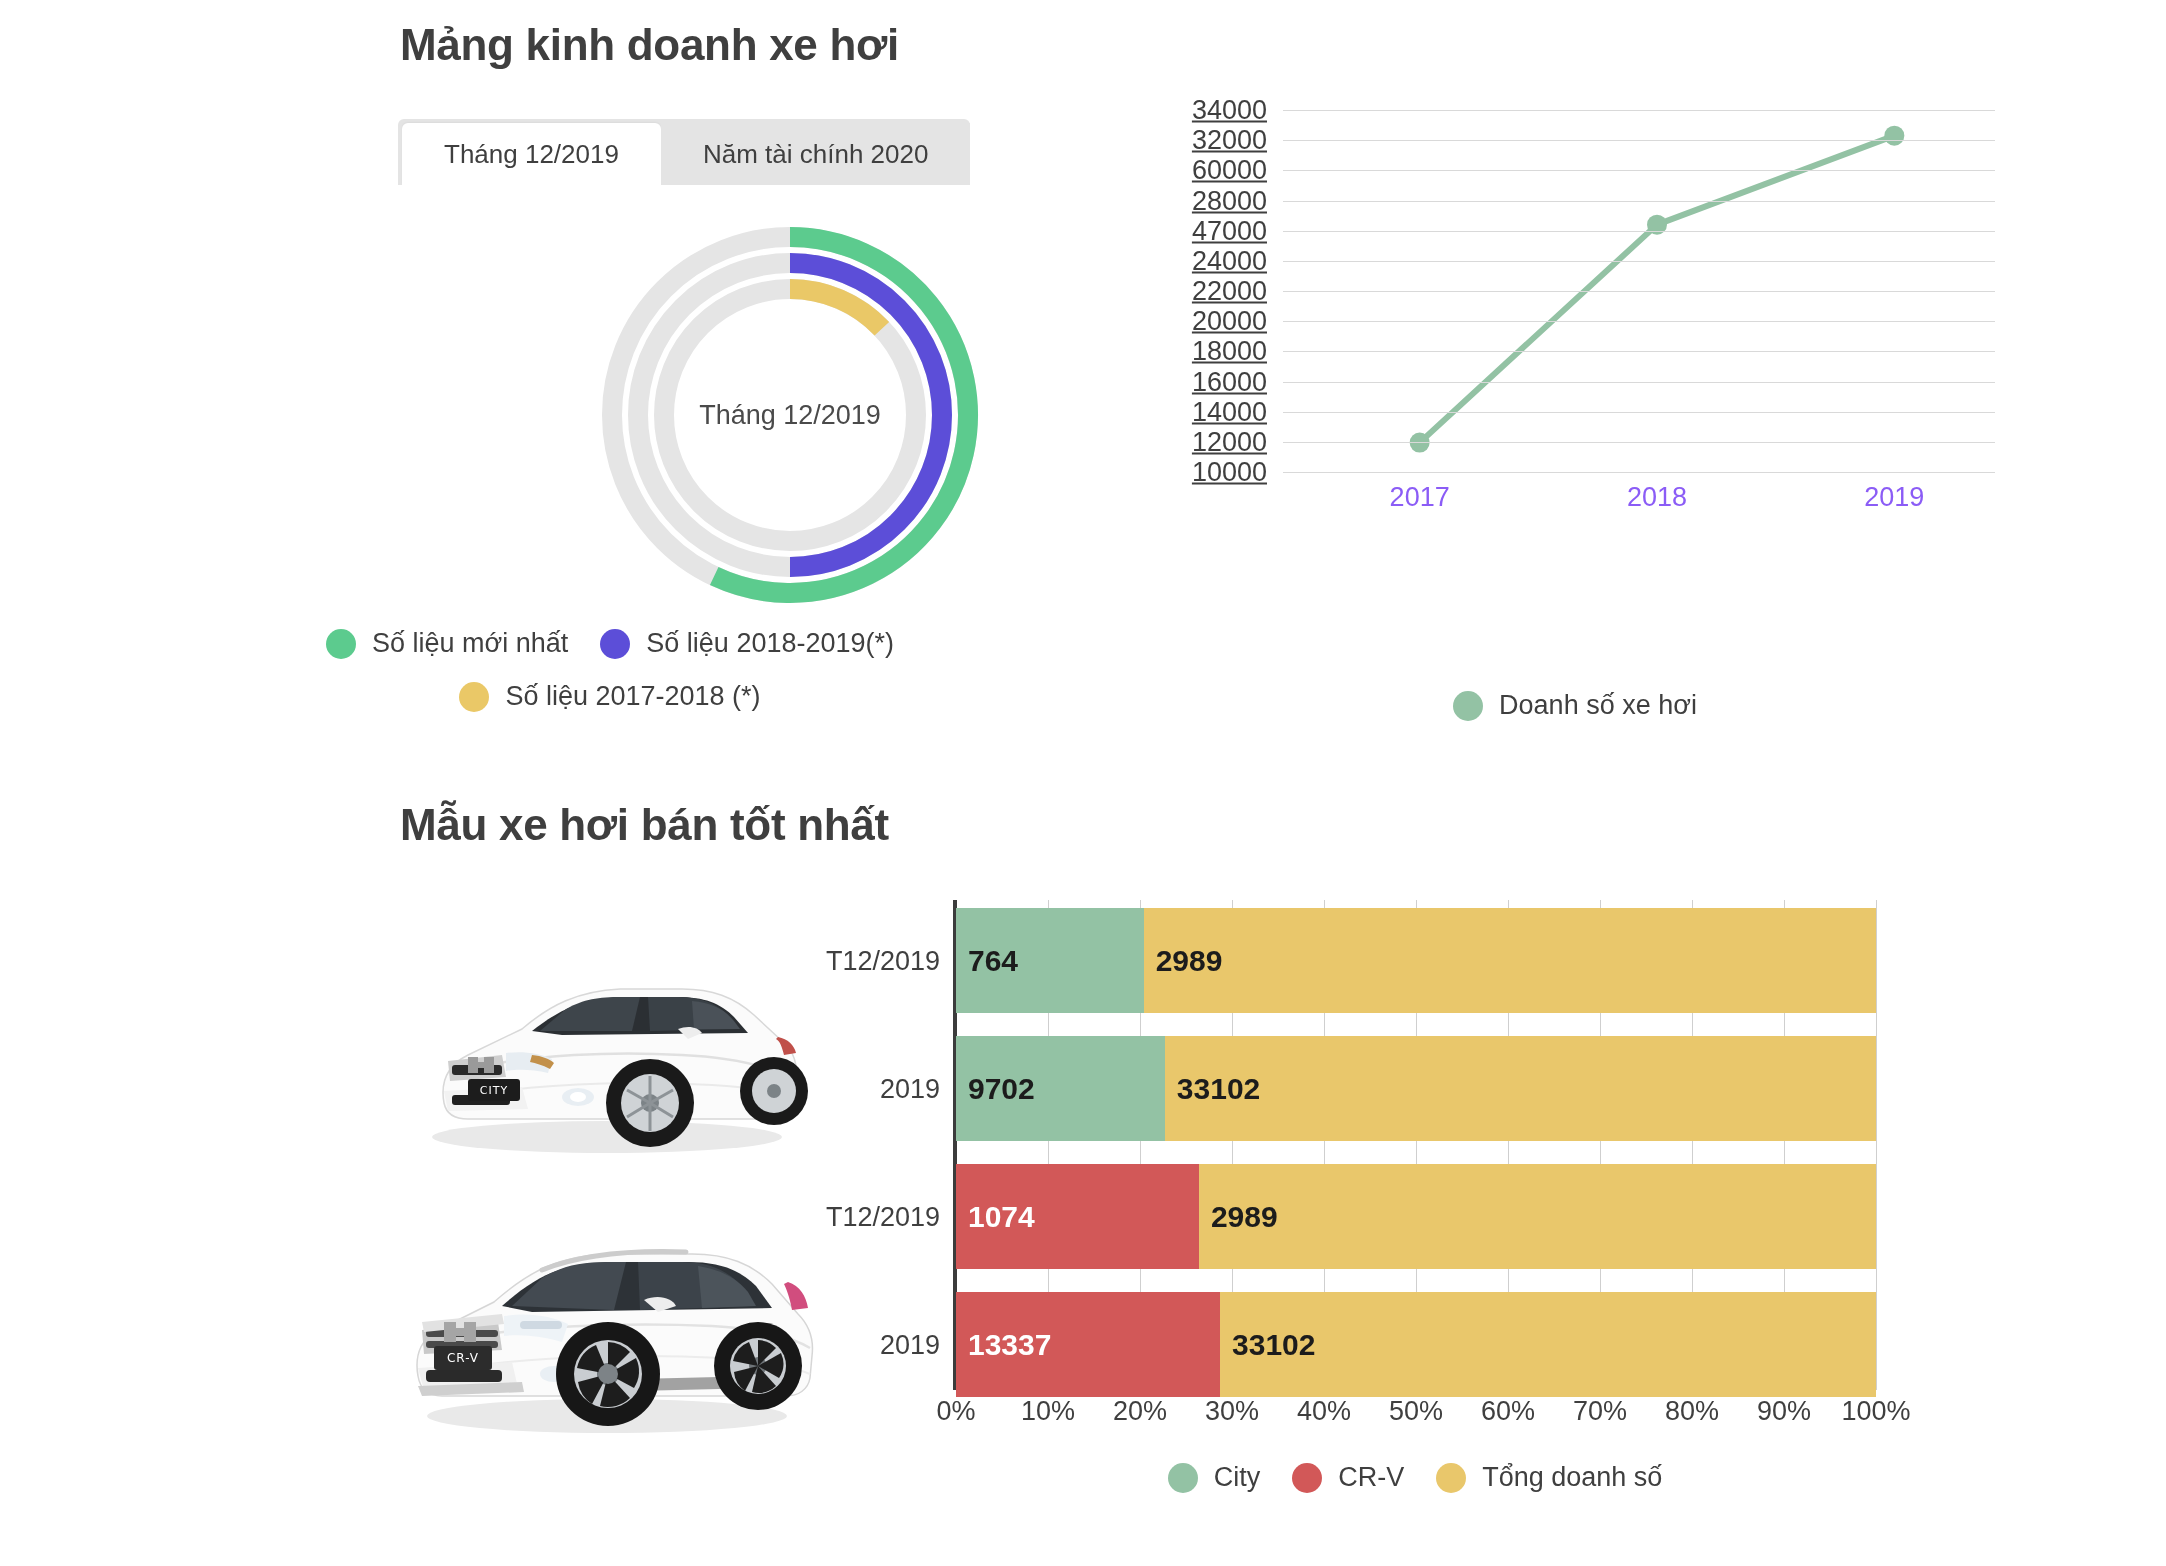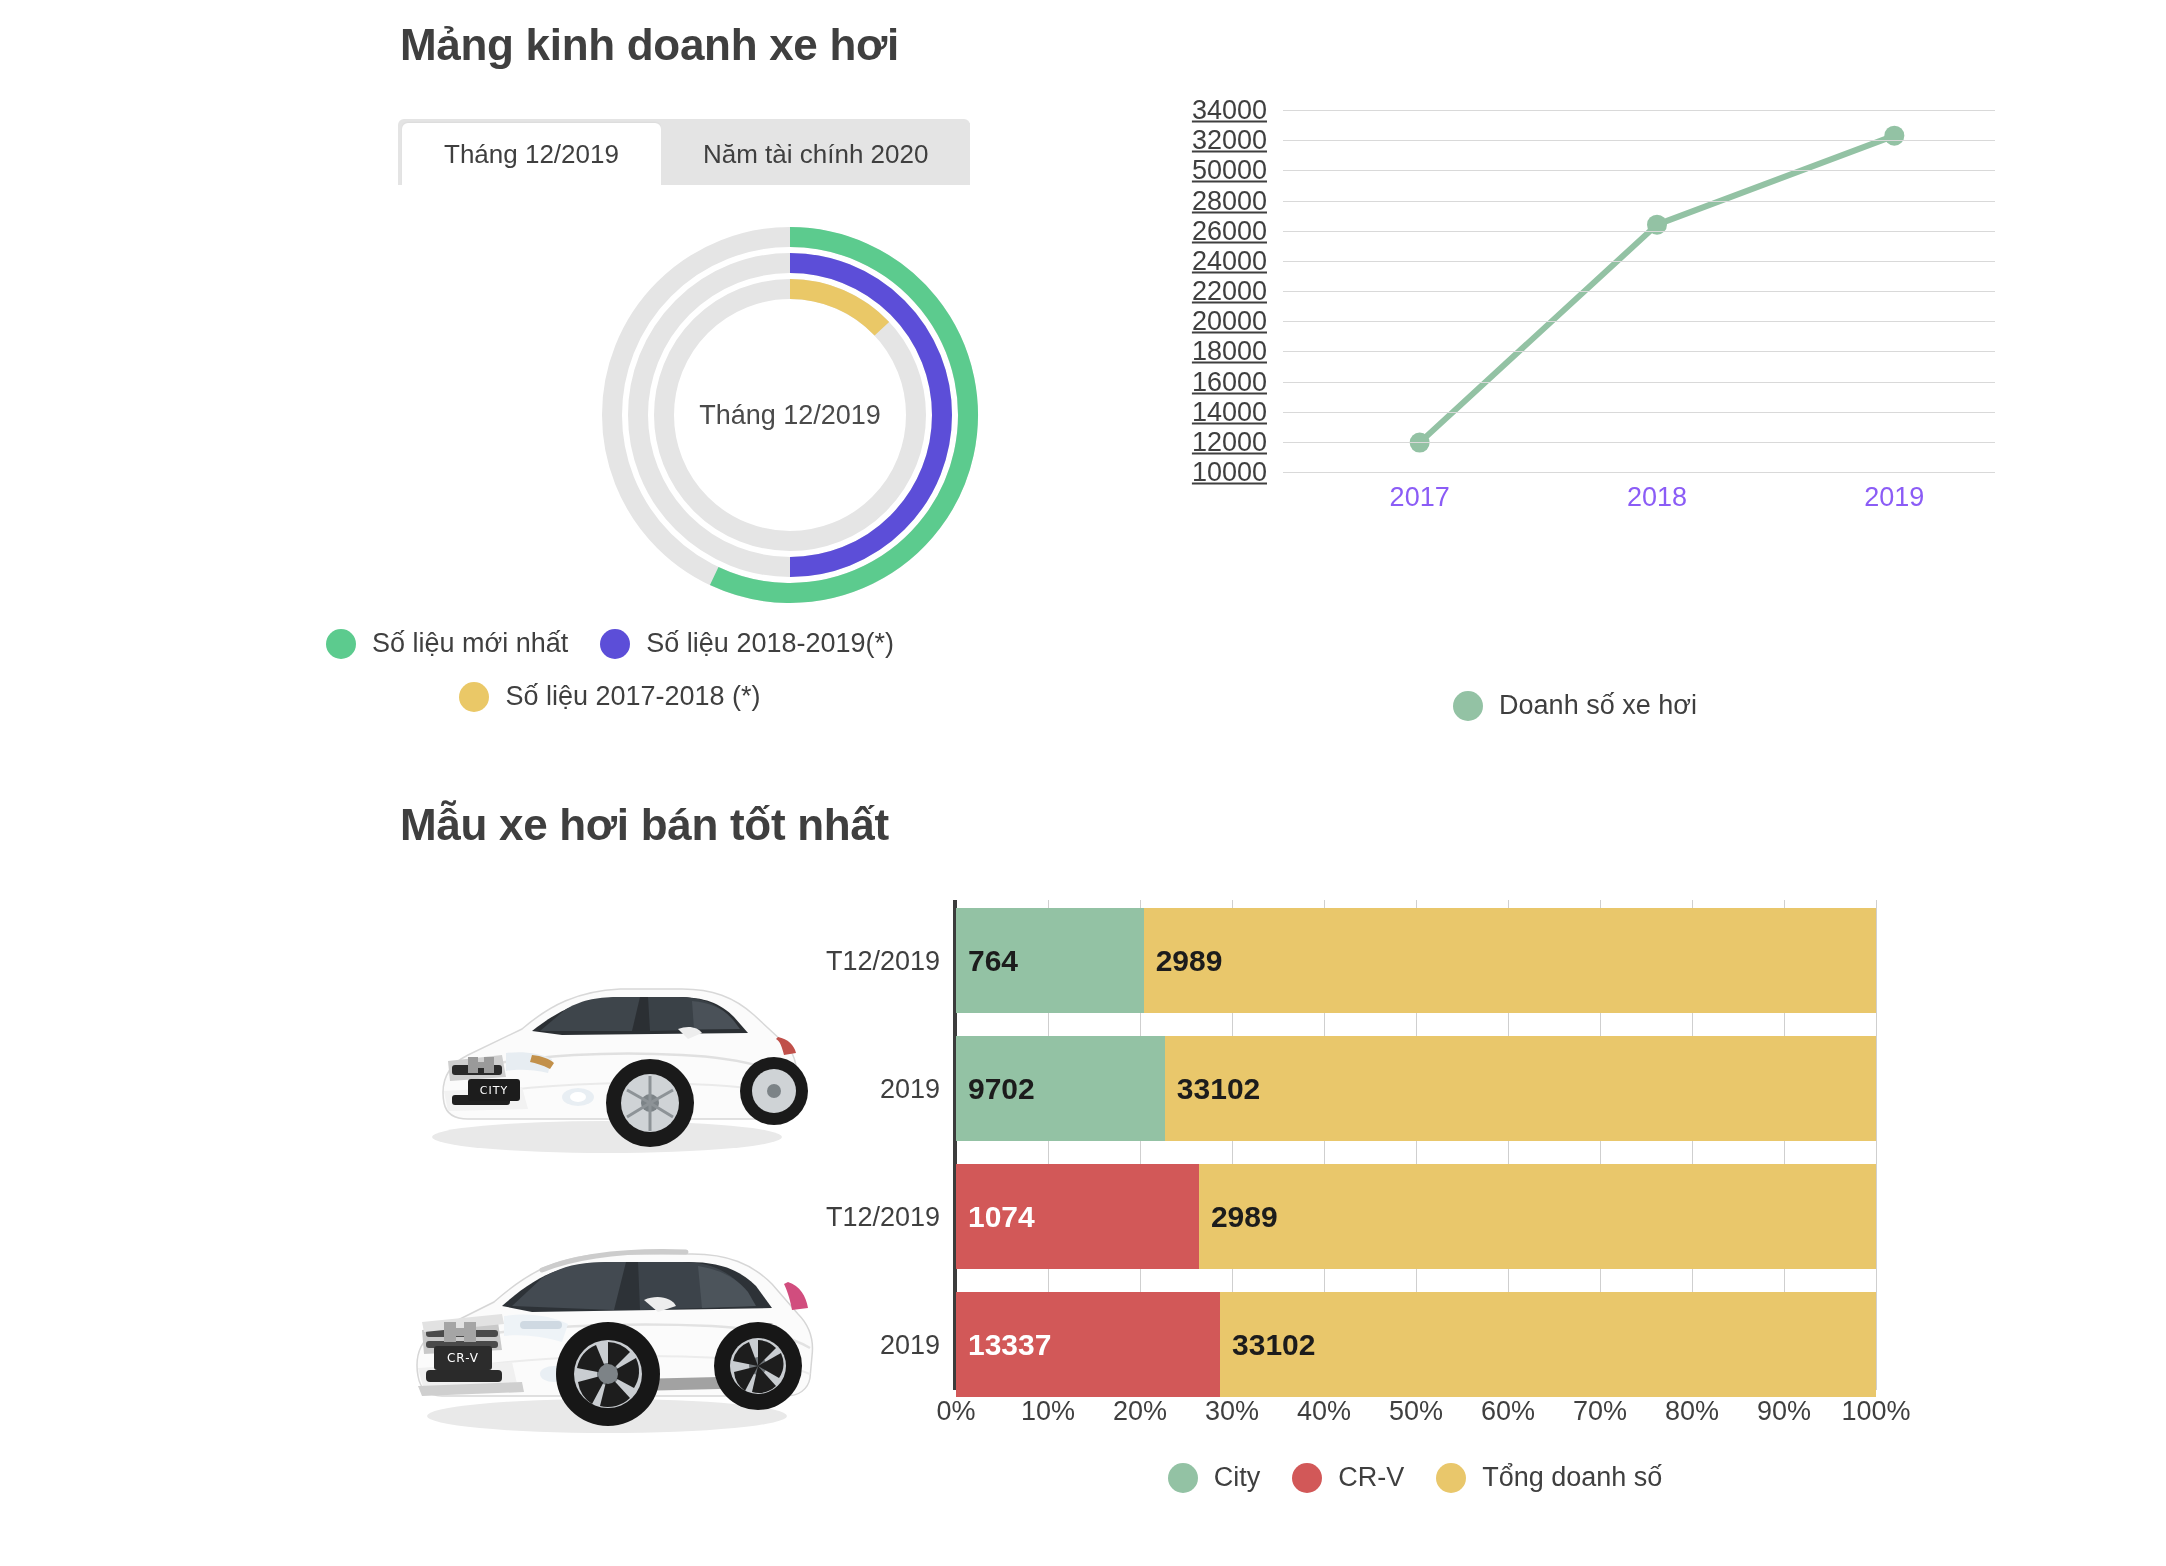--- a/index.html
+++ b/index.html
@@ -246,23 +246,23 @@
         <span class="legend-dot" style="background:#eac867"></span>
         <span class="legend-text">Số liệu 2017-2018 (*)</span>
       </div>
     </div>
   </div>
 
   <div class="line-chart">
     <div class="lc-ylabels" id="lc-ylabels">
         <div class="lc-ylabel" style="top: 0px;">34000</div>
         <div class="lc-ylabel" style="top: 30.1667px;">32000</div>
-        <div class="lc-ylabel" style="top: 60.3333px;">50000</div>
+        <div class="lc-ylabel" style="top: 60.3333px;">60000</div>
         <div class="lc-ylabel" style="top: 90.5px;">28000</div>
-        <div class="lc-ylabel" style="top: 120.667px;">26000</div>
+        <div class="lc-ylabel" style="top: 120.667px;">47000</div>
         <div class="lc-ylabel" style="top: 150.833px;">24000</div>
         <div class="lc-ylabel" style="top: 181px;">22000</div>
         <div class="lc-ylabel" style="top: 211.167px;">20000</div>
         <div class="lc-ylabel" style="top: 241.333px;">18000</div>
         <div class="lc-ylabel" style="top: 271.5px;">16000</div>
         <div class="lc-ylabel" style="top: 301.667px;">14000</div>
         <div class="lc-ylabel" style="top: 331.833px;">12000</div>
         <div class="lc-ylabel" style="top: 362px;">10000</div>
       </div>
     <div class="lc-plot" id="lc-plot">

